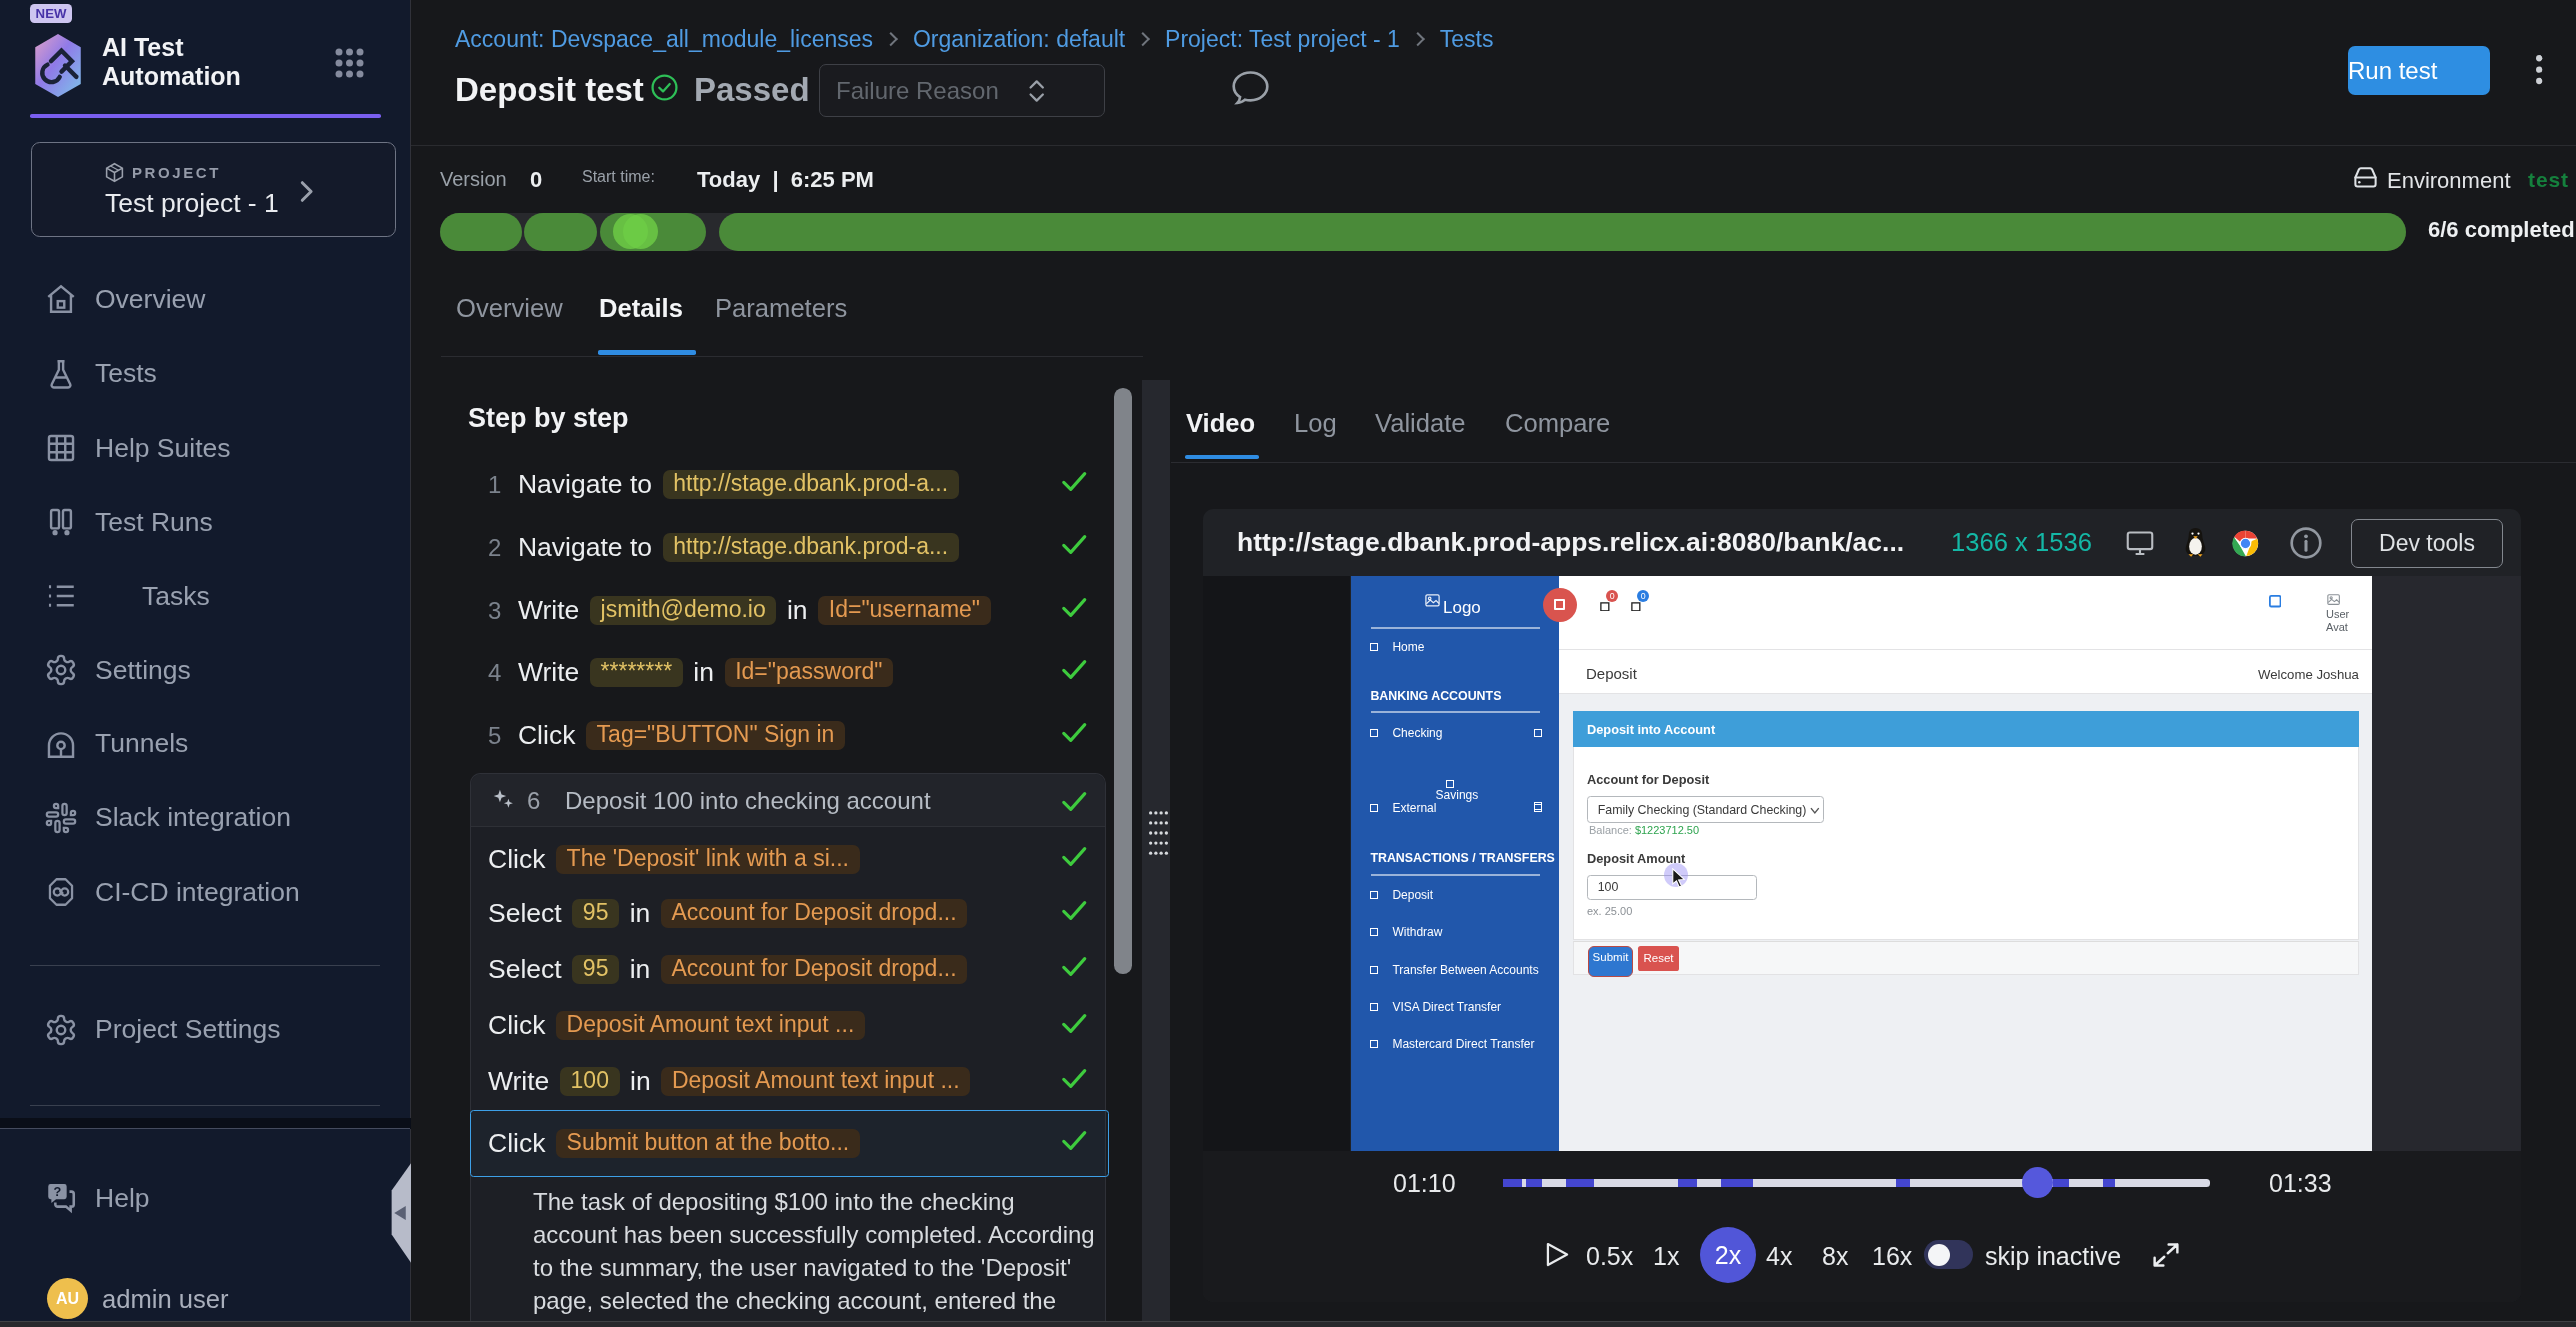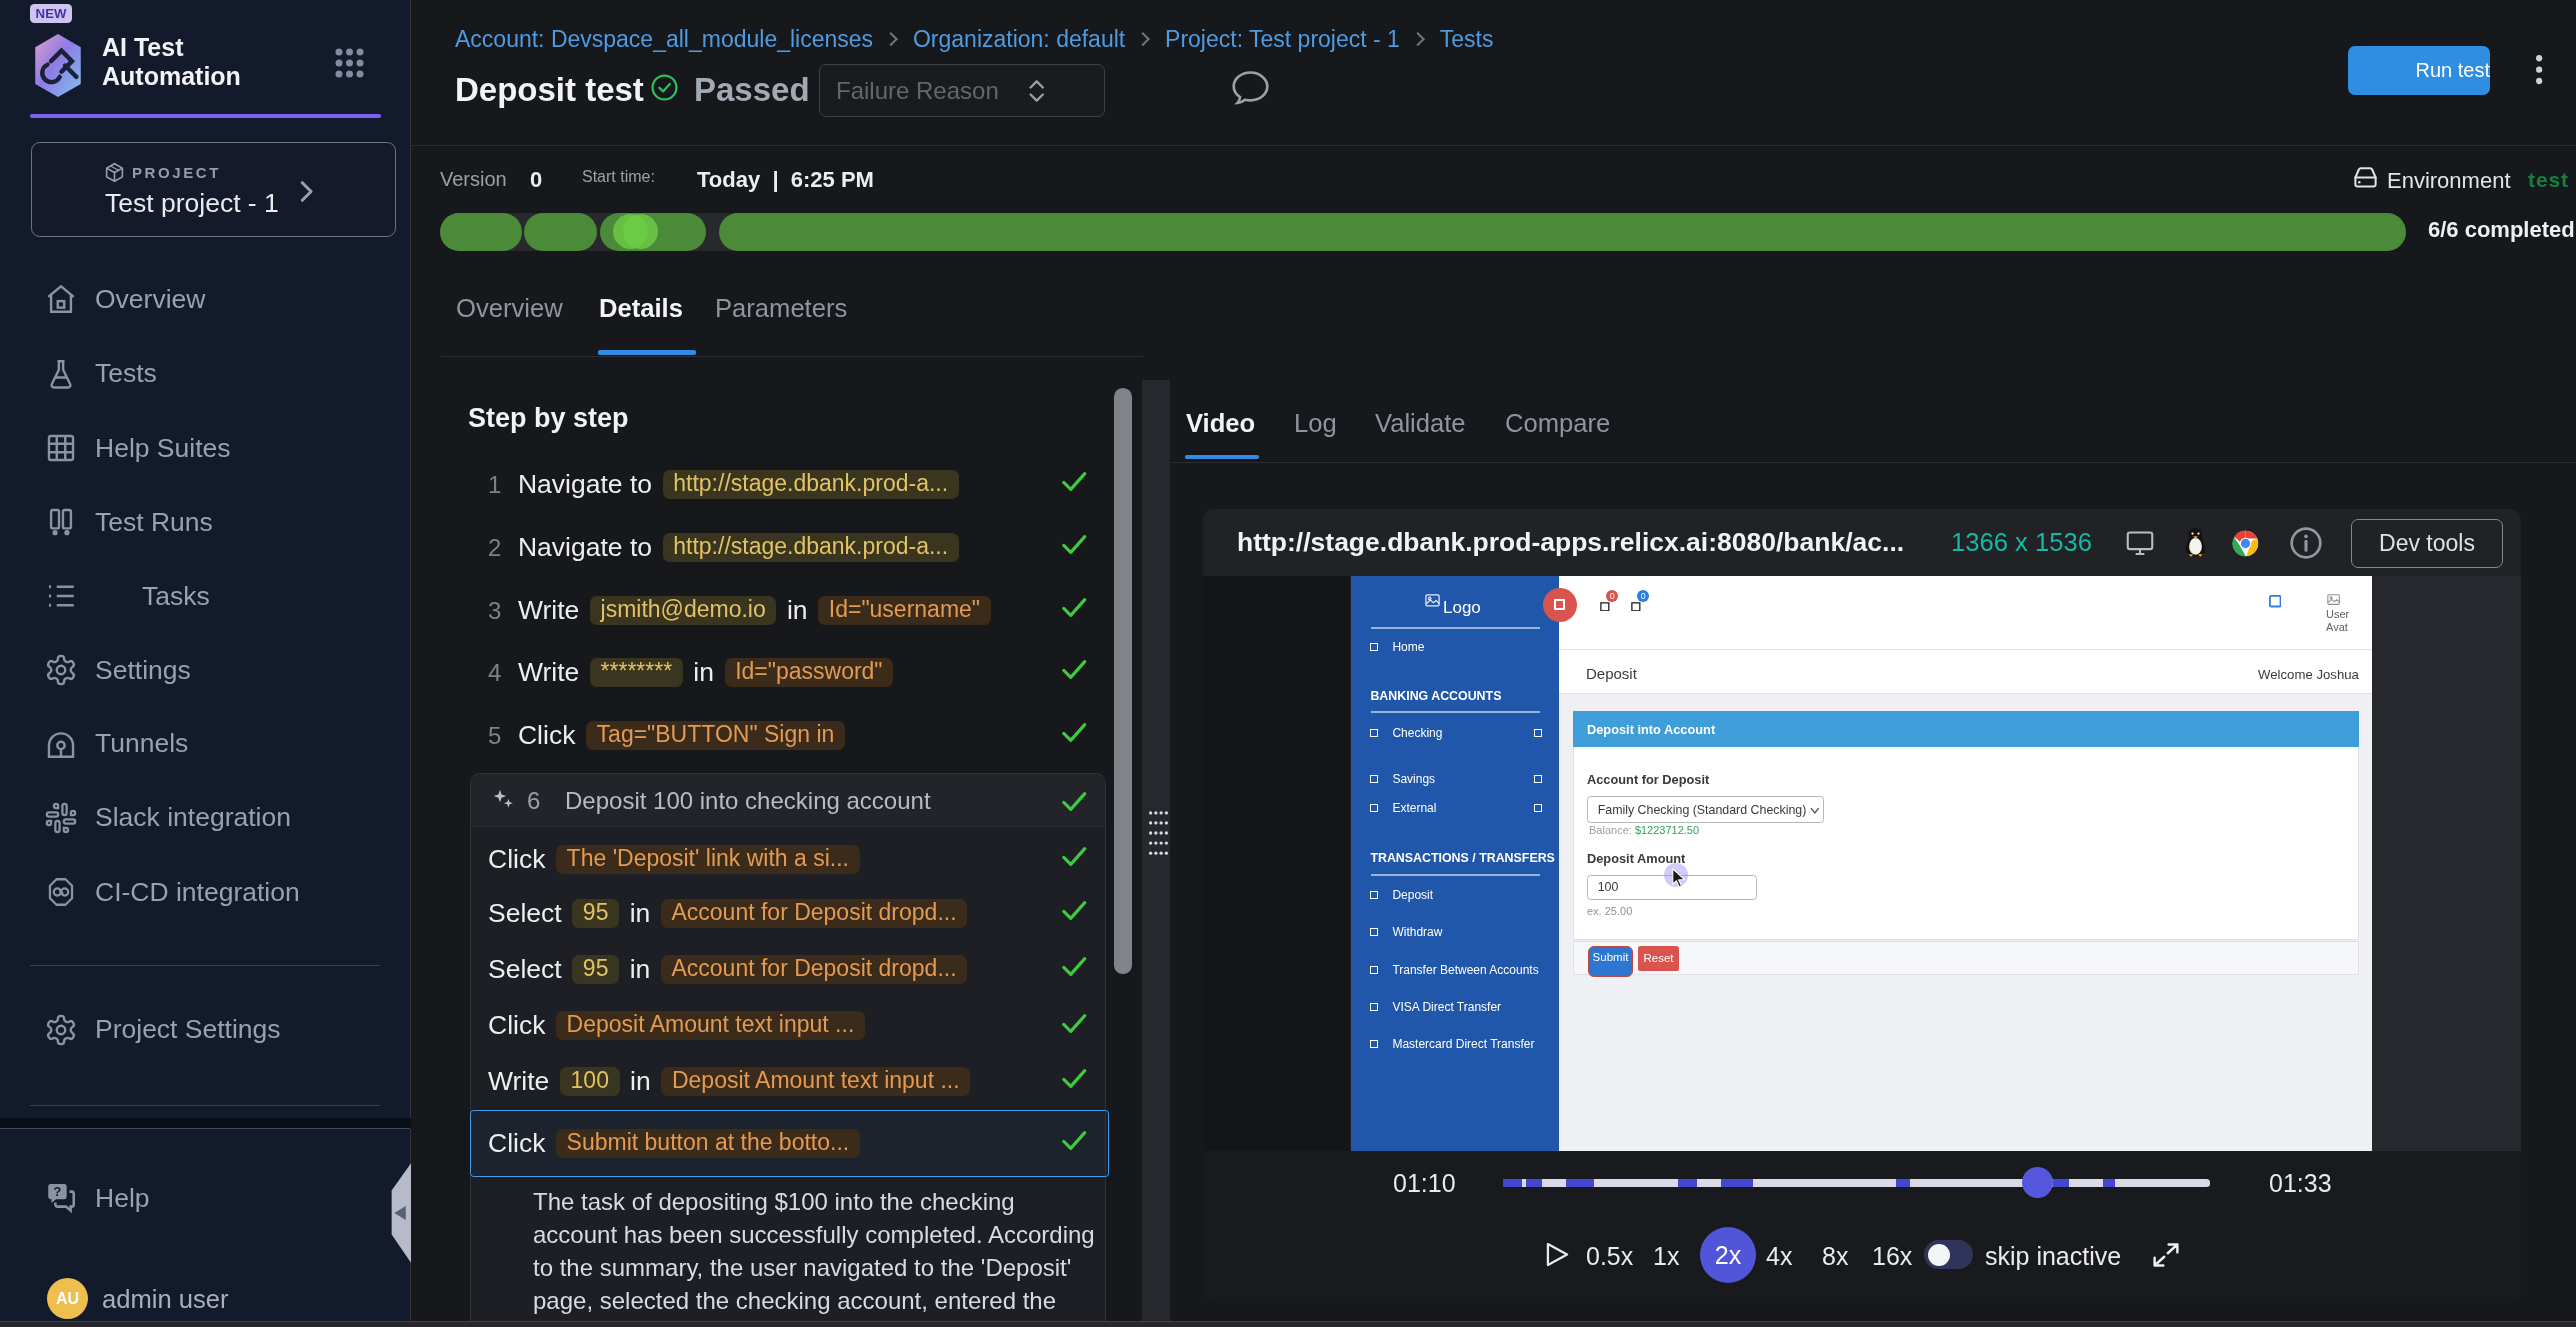--- a/index.html
+++ b/index.html
@@ -186,21 +186,21 @@
   <div class="abs" style="left:694px;top:71px;font-size:33px;font-weight:bold;color:#a3a9b2;">Passed</div>
   <div class="abs" style="left:819px;top:64px;width:286px;height:53px;border:1.8px solid #3e4046;border-radius:7px;background:#1a1b1f;">
     <div class="abs" style="left:16px;top:12.4px;font-size:24px;color:#62676e;">Failure Reason</div>
     <svg class="abs" style="left:207px;top:12.4px;" width="19.4" height="28" viewBox="0 0 22 32" fill="none" stroke="#9aa0a8" stroke-width="2.6" stroke-linecap="round" stroke-linejoin="round">
           <path d="M4 12 L11 5 L18 12 M4 20 L11 27 L18 20"></path>
         </svg>
   </div>
   <svg class="abs" style="left:1230px;top:69px;" width="41" height="38" viewBox="0 0 46 43" fill="none" stroke="#9aa0a8" stroke-width="3">
         <path d="M23 4 C12.5 4 4 11 4 19.5 C4 24.5 6.8 28.9 11.2 31.7 C11 34.3 9.9 36.6 8.2 38.4 C11.5 38.2 14.5 36.9 16.8 34.7 C18.7 35.2 20.8 35.5 23 35.5 C33.5 35.5 42 28.4 42 19.8 C42 11.2 33.5 4 23 4 Z"></path>
       </svg>
-  <div class="abs" style="left:2348px;top:46px;width:142px;height:49px;background:#2e8ee2;border-radius:7px;color:#fff;font-size:20px;text-align:right;line-height:49px;">Run test</div>
+  <div class="abs" style="left:2348px;top:46px;width:142px;height:49px;background:#2e8ee2;border-radius:7px;color:#fff;font-size:24px;text-align:left;line-height:49px;">Run test</div>
   <svg class="abs" style="left:2533px;top:53px;" width="12.4" height="35" viewBox="0 0 14 40">
         <g fill="#cdd0d5">
           <circle cx="7" cy="6" r="3.6"></circle>
           <circle cx="7" cy="19" r="3.6"></circle>
           <circle cx="7" cy="32" r="3.6"></circle>
         </g>
       </svg>
 
   <div class="abs" style="left:411px;top:145px;width:2165px;height:0.9px;background:#2a2b2f;"></div>
 
@@ -430,21 +430,21 @@
               <rect x="1" y="1" width="15" height="12.5" rx="1.5"></rect>
               <circle cx="5.3" cy="5" r="1.4"></circle>
               <path d="M1.5 11 L6 7 L9.5 10 L12.5 7.5 L16 10.8"></path>
             </svg>
         <div class="abs" style="left:92px;top:22px;font-size:17px;color:#fff;">Logo</div>
         <div class="abs" style="left:20px;top:51px;width:169px;height:1.8px;background:rgba(255,255,255,0.55);"></div>
         <div class="appnav" style="top:64px;"><span class="appsq"></span>Home</div>
         <div class="abs" style="left:19.4px;top:113px;font-size:12.4px;font-weight:bold;color:#fff;white-space:nowrap;">BANKING ACCOUNTS</div>
         <div class="abs" style="left:20px;top:135px;width:169px;height:1.8px;background:rgba(255,255,255,0.55);"></div>
         <div class="appnav" style="top:150px;"><span class="appsq"></span>Checking<span class="appsq r"></span></div>
-        <div class="appnav" style="top:196px;"><span class="appsq"></span>Savings<span class="appsq r"></span></div>
+        <div class="appnav" style="top:204px;flex-direction:column;"><span class="appsq"></span>Savings<span class="appsq r"></span></div>
         <div class="appnav" style="top:225px;"><span class="appsq"></span>External<span class="appsq r"></span></div>
         <div class="abs" style="left:19.4px;top:275px;font-size:12.4px;font-weight:bold;color:#fff;white-space:nowrap;">TRANSACTIONS / TRANSFERS</div>
         <div class="abs" style="left:20px;top:298px;width:169px;height:1.8px;background:rgba(255,255,255,0.55);"></div>
         <div class="appnav" style="top:312px;"><span class="appsq"></span>Deposit</div>
         <div class="appnav" style="top:349px;"><span class="appsq"></span>Withdraw</div>
         <div class="appnav" style="top:387px;"><span class="appsq"></span>Transfer Between Accounts</div>
         <div class="appnav" style="top:424px;"><span class="appsq"></span>VISA Direct Transfer</div>
         <div class="appnav" style="top:461px;"><span class="appsq"></span>Mastercard Direct Transfer</div>
       </div>
 

